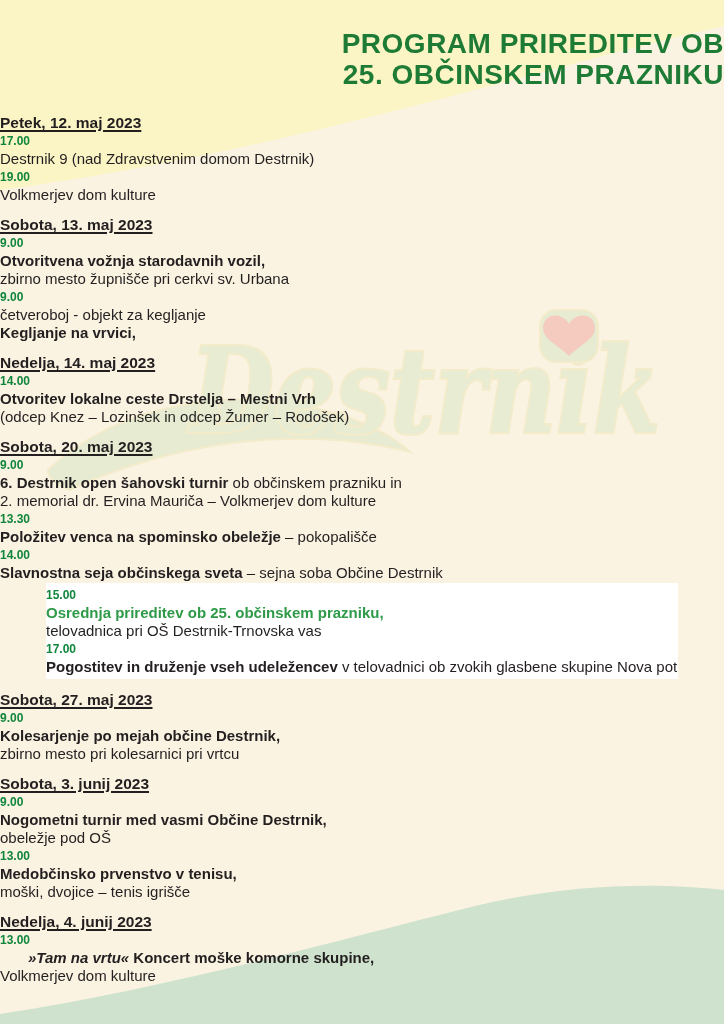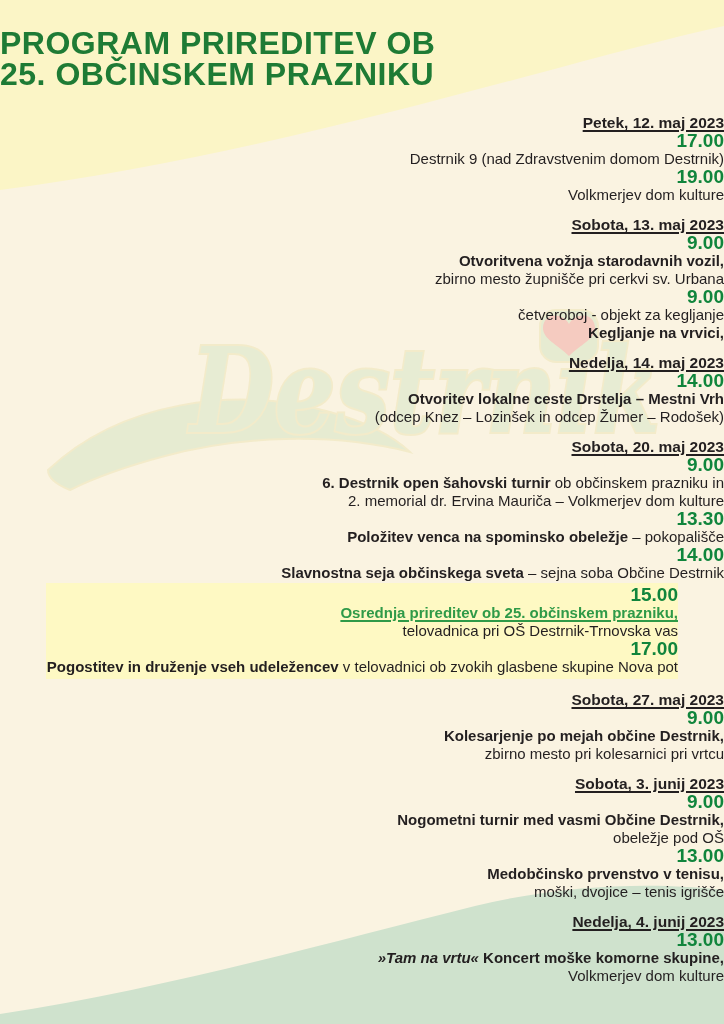--- a/index.html
+++ b/index.html
@@ -5,39 +5,39 @@
   html,body{margin:0;padding:0;background:#e8e8e8;}
   .page{
     width:724px;height:1024px;position:relative;overflow:hidden;
     background:#faf3e1;color:#231f20;
     font-family:"Liberation Sans",sans-serif;
     margin:0 auto;
   }
   svg.bg{position:absolute;top:0;left:0;width:724px;height:1024px;}
   .content{position:absolute;top:0;left:0;width:724px;}
   .title{
-    margin-top:28px;text-align:left;
-    font-size:32px;line-height:31px;font-weight:bold;color:#1e7b35;
+    margin-top:28px;text-align:right;
+    font-size:28px;line-height:31px;font-weight:bold;color:#1e7b35;
     letter-spacing:0.5px;
   }
   .program{margin-top:24px;}
   .section{margin-bottom:12px;}
-  .line{text-align:right;font-size:15px;line-height:18px;}
+  .line{text-align:left;font-size:15px;line-height:18px;}
   .date{
     font-weight:bold;font-size:15.5px;
     text-decoration:underline;text-decoration-thickness:1.5px;text-underline-offset:2px;
   }
-  .time{color:#10853c;font-weight:bold;font-size:19px;}
+  .time{color:#10853c;font-weight:bold;font-size:12px;}
   .seg-b{font-weight:bold;}
   .seg-i{font-style:italic;margin-left:28px;}
   .seg-g{
     color:#2f9a48;font-weight:bold;
-    text-decoration:underline;text-decoration-thickness:1.5px;text-underline-offset:2px;
+    text-decoration-thickness:1.5px;text-underline-offset:2px;
   }
-  .band{background:#fef9c3;margin:1px 46px;padding:3px 0;}
+  .band{background:#ffffff;margin:1px 46px;padding:3px 0;}
   .wm-text{
     font-family:"DejaVu Serif",serif;font-style:italic;font-weight:bold;
   }
 </style>
 </head>
 <body>
 
 <div class="page">
 
   <svg class="bg" viewBox="0 0 724 1024" aria-hidden="true">

